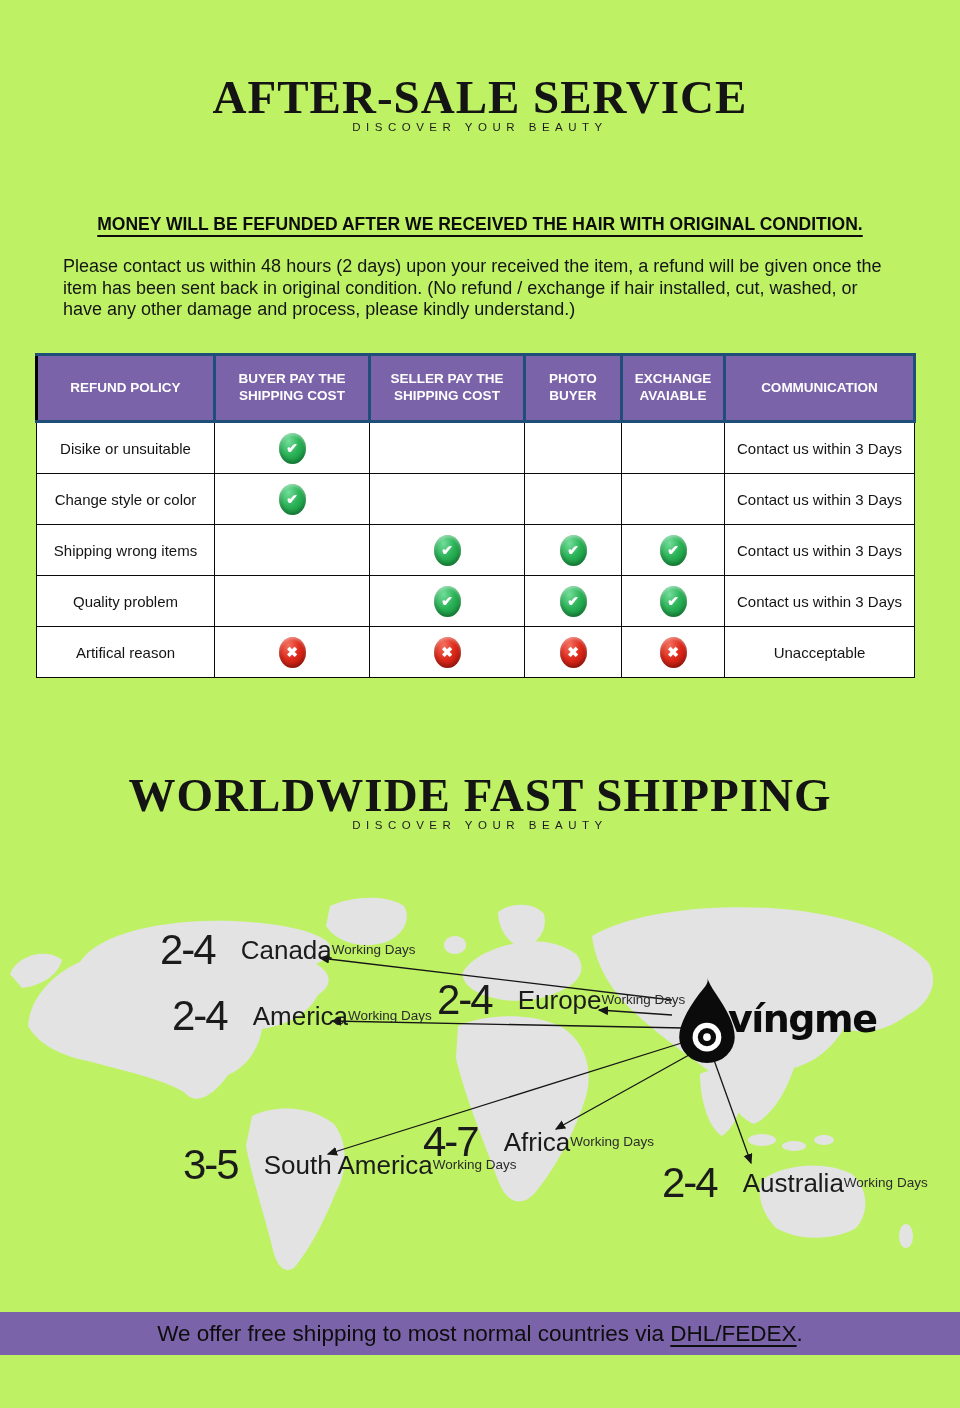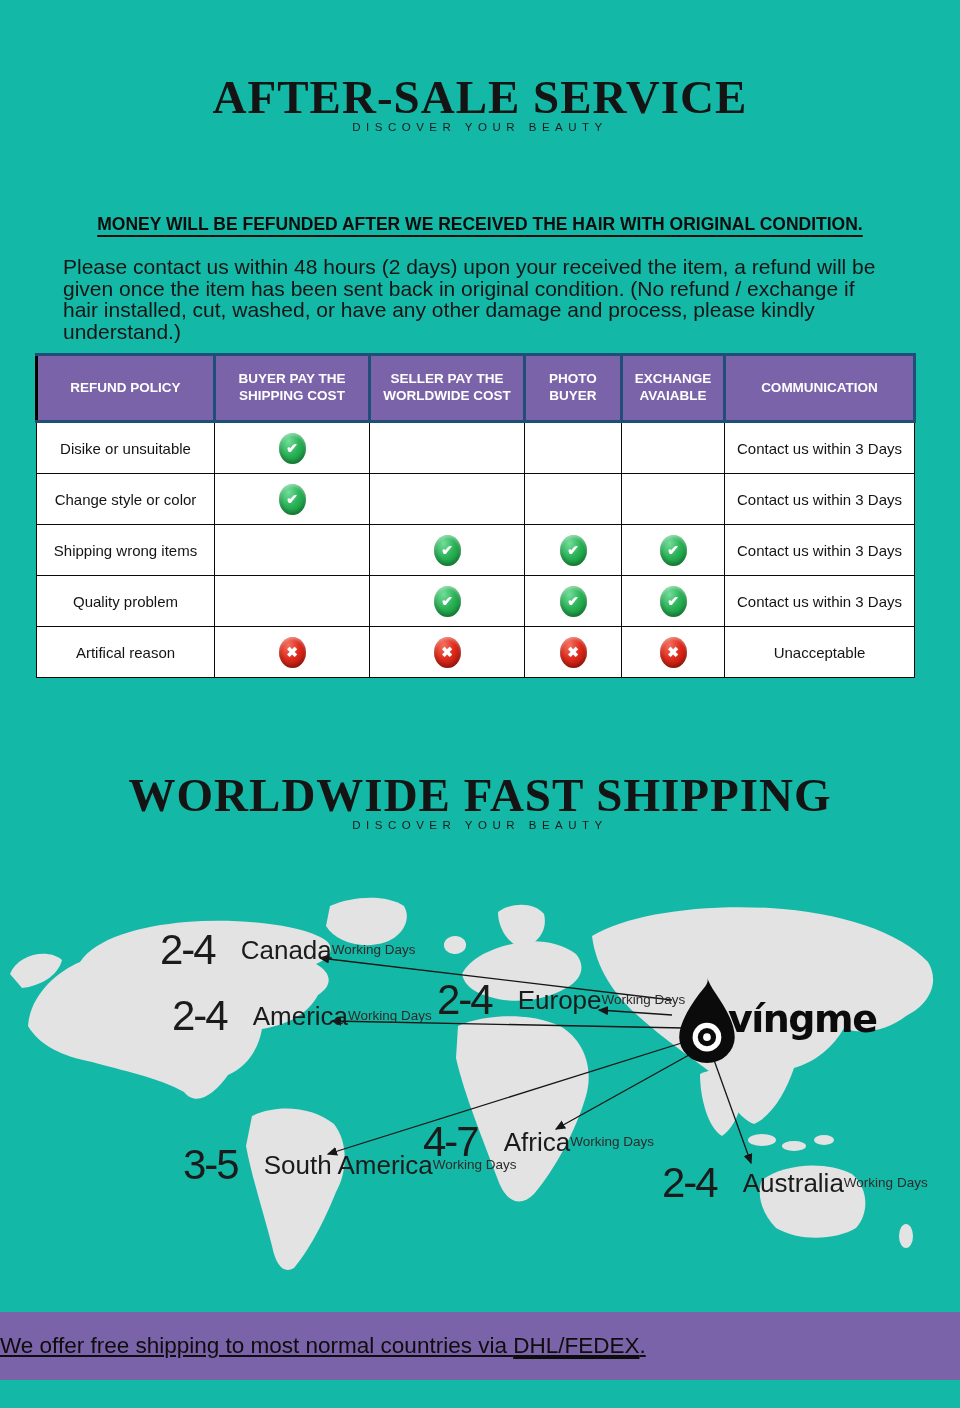--- a/index.html
+++ b/index.html
@@ -1,31 +1,31 @@
 <!DOCTYPE html>
 <html><head>
 <meta charset="utf-8">
 <style>
   html,body{margin:0;padding:0;background:#fff;}
-  .page{position:relative;width:960px;height:1408px;background:#14b8a6;overflow:hidden;
+  .page{position:relative;width:960px;height:1408px;background:#bef264;overflow:hidden;
         font-family:"Liberation Sans",sans-serif;color:#111;}
 
   
   .sec-head{position:absolute;left:0;width:960px;text-align:center;}
   .sec-head .big{font-family:"Liberation Serif","DejaVu Serif",serif;font-weight:bold;
                  font-size:47px;letter-spacing:1px;color:#141414;line-height:1;}
   .sec-head .small{font-size:11.5px;letter-spacing:5.5px;color:#1c1c1c;font-weight:500;}
   #after-sale-head{top:74px;}
   #shipping-head{top:772px;}
 
   
   .headline{position:absolute;top:214px;left:0;width:960px;text-align:center;
             font-size:17.5px;font-weight:bold;white-space:nowrap;color:#0c0c0c;
             text-decoration:underline;text-decoration-thickness:2px;text-underline-offset:5px;}
-  .para{position:absolute;top:256px;left:63px;width:832px;font-size:21px;line-height:21.5px;color:#151515;}
+  .para{position:absolute;top:256px;left:63px;width:832px;font-size:18px;line-height:21.5px;color:#151515;}
 
   
   table.refund{position:absolute;top:353px;left:35px;width:878px;border-collapse:collapse;table-layout:fixed;}
   table.refund th{background:#7a63a8;color:#fff;font-size:13.5px;font-weight:bold;height:60px;
                   border:3px solid #1f4e79;border-left:2px solid #ece8f4;padding:2px 3px;line-height:1.25;}
   table.refund th:first-child{border-left:3px solid #000000;}
   table.refund td{background:#fff;border:1.5px solid #0a0a0a;height:48px;text-align:center;
                   font-size:15px;color:#141414;vertical-align:middle;}
   .badge{display:inline-flex;align-items:center;justify-content:center;width:27px;height:31px;
          border-radius:50%;color:#fff;font-size:14px;font-weight:bold;vertical-align:middle;}
@@ -48,22 +48,22 @@
   #dest-europe{left:437px;top:102px;}
   #dest-southamerica{left:183px;top:267px;}
   #dest-africa{left:423px;top:244px;}
   #dest-australia{left:662px;top:285px;}
 
   .logo{position:absolute;left:674px;top:96px;display:flex;align-items:center;}
   .logo .word{font-family:"DejaVu Sans",sans-serif;font-size:38px;font-weight:800;
               letter-spacing:-1.5px;color:#0b0b0b;margin-left:-10px;}
 
   
-  .footer{position:absolute;left:0;top:1312px;width:960px;height:68px;background:#7b63a9;
-          display:flex;align-items:center;font-size:22.5px;color:#0d0d0d;text-decoration:underline;}
+  .footer{position:absolute;left:0;top:1312px;width:960px;height:43px;background:#7b63a9;
+          display:flex;align-items:center;justify-content:center;font-size:22.5px;color:#0d0d0d;}
   .footer .carrier{text-decoration:underline;text-underline-offset:4px;text-decoration-thickness:1.5px;}
 </style>
 </head>
 <body>
 
 <div class="page">
 
   <div class="sec-head" id="after-sale-head">
     <div class="big">AFTER-SALE SERVICE</div>
     <div class="small">DISCOVER YOUR BEAUTY</div>
@@ -78,21 +78,21 @@
         <col style="width:155px">
         <col style="width:155px">
       <col style="width:97px">
         <col style="width:103px">
         <col style="width:190px">
     </colgroup>
     <thead>
       <tr>
         <th>REFUND POLICY</th>
         <th>BUYER PAY THE SHIPPING COST</th>
-        <th>SELLER PAY THE WORLDWIDE COST</th>
+        <th>SELLER PAY THE SHIPPING COST</th>
         <th>PHOTO BUYER</th>
         <th>EXCHANGE AVAIABLE</th>
         <th>COMMUNICATION</th>
       </tr>
     </thead>
     <tbody>
         <tr>
           <td>Disike or unsuitable</td>
           <td><span class="badge check">✔</span></td>
           <td></td>

